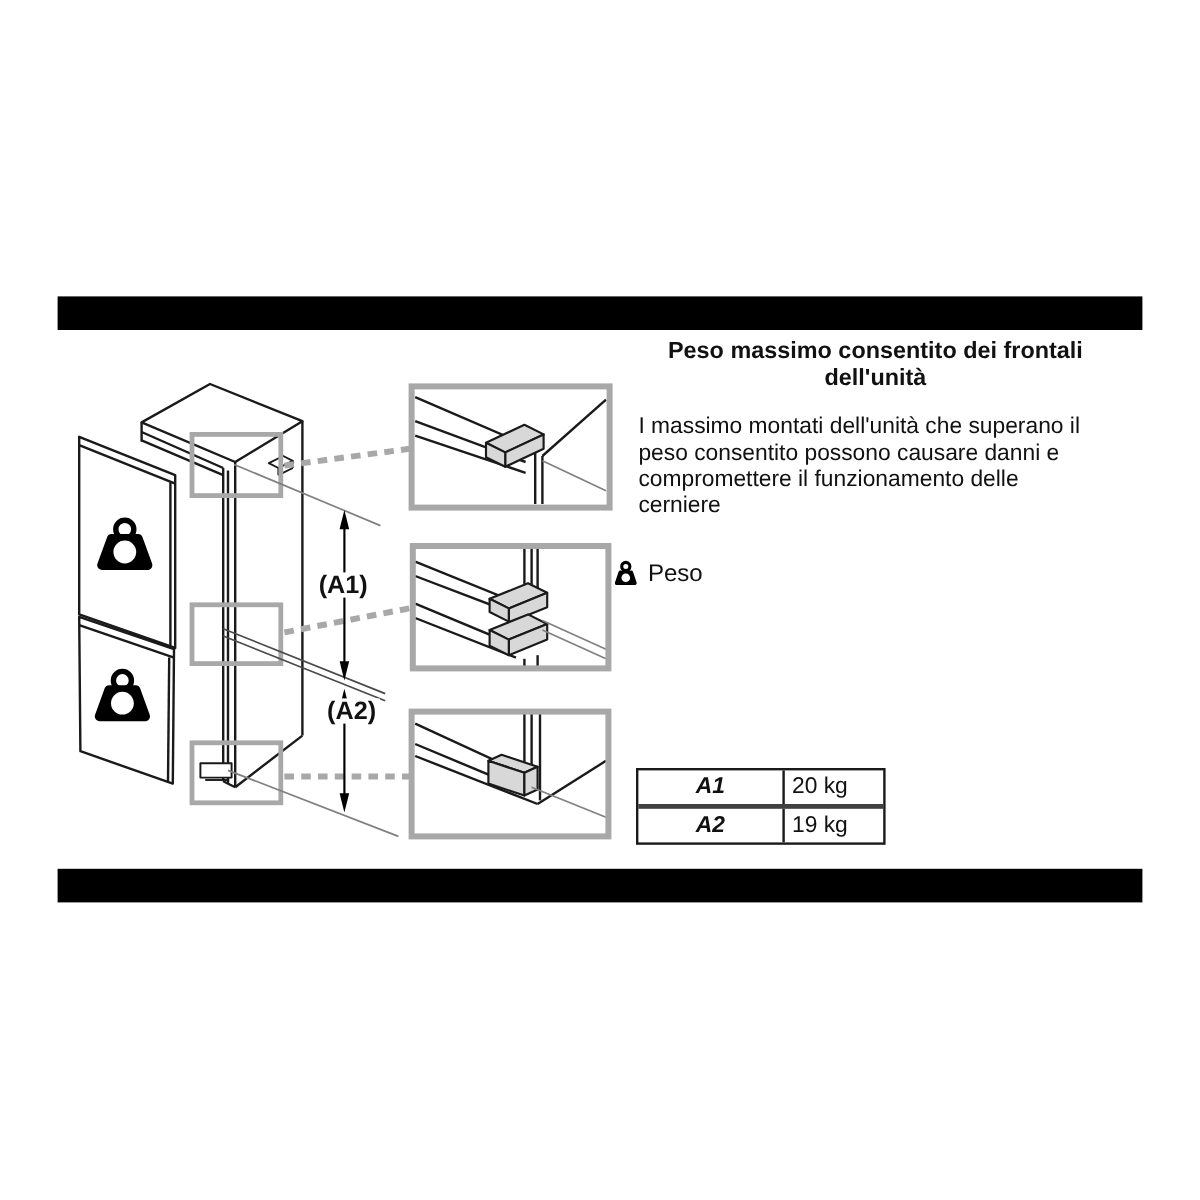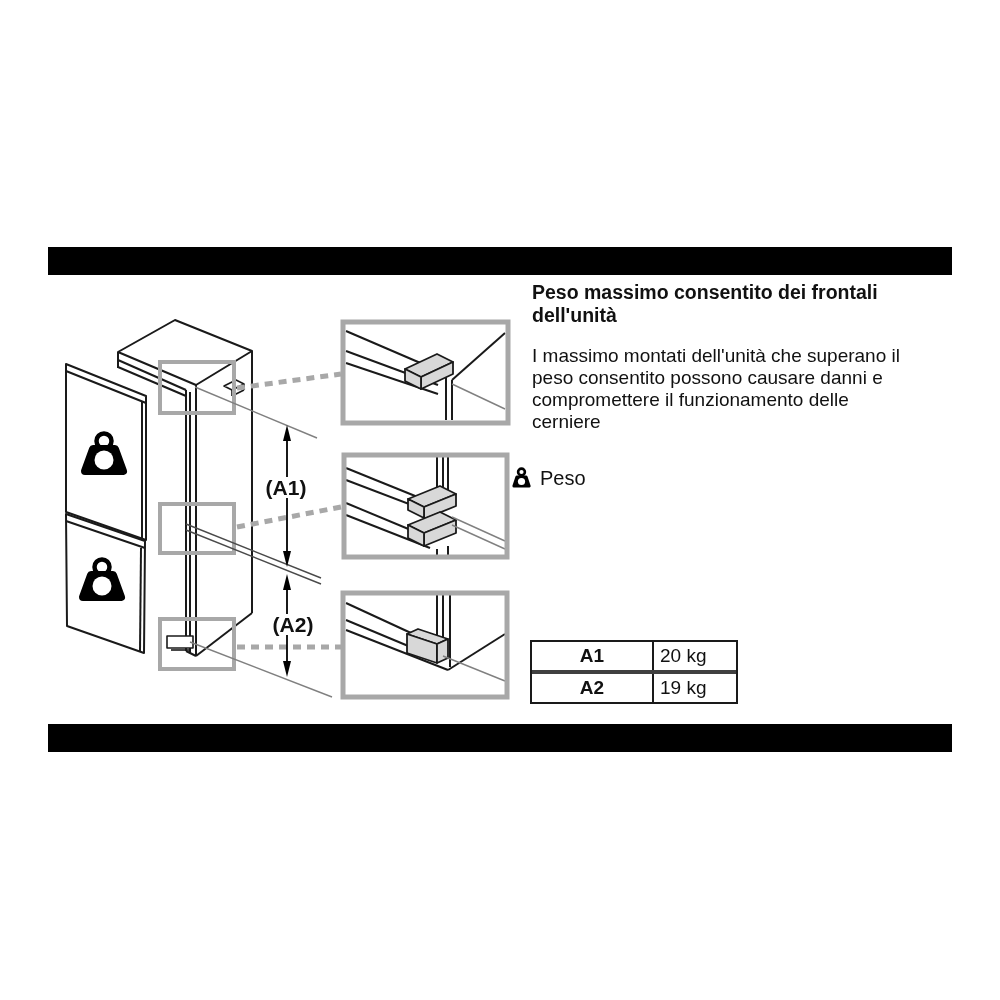--- a/index.html
+++ b/index.html
@@ -5,33 +5,33 @@
   html,body{margin:0;padding:0;background:#ffffff;}
   #page{position:relative;width:1000px;height:1000px;background:#ffffff;overflow:hidden;
         font-family:"Liberation Sans", sans-serif;color:#111;}
   .rule-bar{position:absolute;left:48px;width:904px;height:28px;background:#000;}
   #bar-top{top:247px;}
   #bar-bottom{top:724px;}
   #diagram-svg{position:absolute;left:0;top:0;width:1000px;height:1000px;}
   .dim-label{position:absolute;transform:translateX(-50%);background:#fff;padding:0 3px;
              font-weight:bold;font-size:21px;line-height:21px;white-space:nowrap;}
   #dim-a1{left:286px;top:477px;text-align:center;}
-  #dim-a2{left:293px;top:614px;}
+  #dim-a2{left:293px;top:582px;}
   #article{position:absolute;left:532px;top:281px;width:395px;}
-  .heading-line{font-weight:bold;font-size:19.5px;line-height:23px;white-space:nowrap;}
+  .heading-line{font-weight:bold;font-size:19.5px;line-height:23px;white-space:nowrap;text-align:center;}
   #body-text{position:absolute;left:532px;top:345px;width:400px;}
   .body-line{font-size:19px;line-height:22px;white-space:nowrap;}
   #weight-legend{position:absolute;left:512px;top:466px;display:flex;align-items:center;gap:9px;}
   #weight-legend .legend-label{font-size:20px;}
   #spec-table{position:absolute;left:530px;top:640px;width:208px;border:2px solid #1a1a1a;
               box-sizing:border-box;background:#fff;}
   .spec-row{display:flex;height:28px;}
   .spec-row + .spec-row{border-top:4px solid #404040;}
   .spec-key{width:120px;border-right:2px solid #1a1a1a;font-weight:bold;font-size:19px;
-            display:flex;align-items:center;justify-content:center;}
+            display:flex;align-items:center;justify-content:center;font-style:italic;}
   .spec-val{flex:1;font-size:19px;display:flex;align-items:center;padding-left:6px;}
 </style>
 </head>
 <body>
 
 <div id="page">
 
   <div id="bar-top" class="rule-bar"></div>
   <div id="bar-bottom" class="rule-bar"></div>
 

